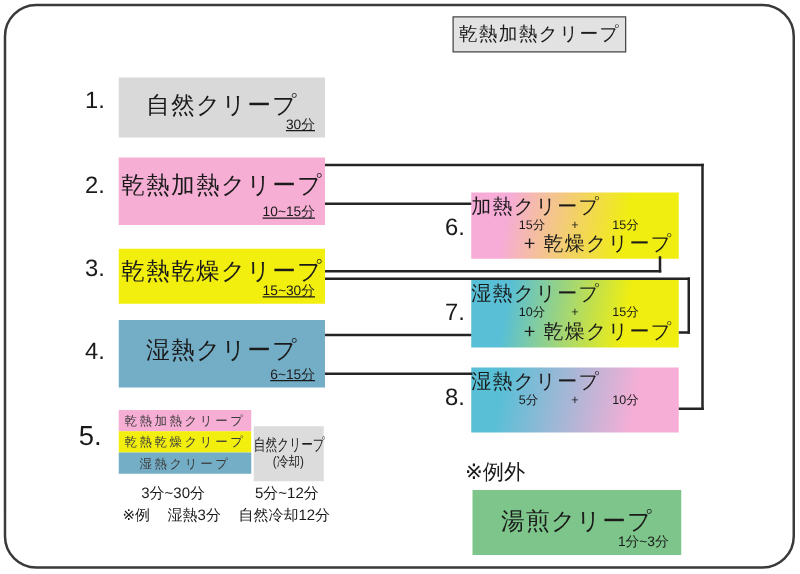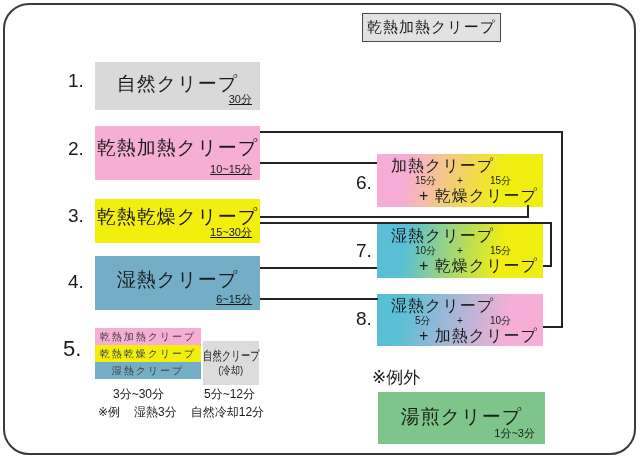--- a/index.html
+++ b/index.html
@@ -27,21 +27,21 @@
   .stackbox{position:absolute;left:95px;width:106px;height:17px;
     display:flex;align-items:center;justify-content:center;
     font-size:10px;letter-spacing:2px;color:#3c3c3c;}
   .coolbox{position:absolute;left:203px;top:341px;width:56px;height:44px;background:#dcdcdc;
     display:flex;flex-direction:column;align-items:center;justify-content:center;line-height:1.15;}
   .coolbox .cname{font-size:13px;display:inline-block;transform:scaleX(0.72);white-space:nowrap;}
   .coolbox .csub{font-size:11px;display:inline-block;transform:scaleX(0.85);}
   .small-label{position:absolute;font-size:12px;}
   .example-row{position:absolute;left:98px;top:404px;font-size:12px;display:flex;gap:14px;}
   .gbox{position:absolute;left:377px;width:166px;padding:3px 0;}
-  .gbox .l1{font-size:16px;padding-left:14px;letter-spacing:1px;line-height:18px;}
+  .gbox .l1{font-size:16px;padding-left:0;letter-spacing:1px;line-height:18px;}
   .gbox .l3{font-size:16px;text-align:right;padding-right:5px;letter-spacing:1px;line-height:18px;}
   .gbox .subrow{position:relative;height:12px;font-size:10px;line-height:12px;}
   .gbox .t1{position:absolute;left:38px;}
   .gbox .plus{position:absolute;left:50%;transform:translateX(-50%);}
   .gbox .t2{position:absolute;right:32px;}
   .grad-py{background:linear-gradient(100deg,#f6acd6 18%,#f0ee10 74%);}
   .grad-by{background:linear-gradient(100deg,#58bfd6 18%,#f0ee10 74%);}
   .grad-bp{background:linear-gradient(100deg,#58bfd6 15%,#f6aed6 78%);}
   .exception-label{position:absolute;left:372px;top:366px;font-size:17px;}
   .greenbox{position:absolute;left:378px;top:392px;width:167px;height:52px;}
@@ -120,21 +120,20 @@
     </div>
     <div class="l3">+ 乾燥クリープ</div>
   </div>
   <div class="gbox grad-bp" style="top:294px;height:46px;">
     <div class="l1">湿熱クリープ</div>
     <div class="subrow">
       <span class="t1">5分</span>
       <span class="plus">+</span>
       <span class="t2">10分</span>
     </div>
-    <div class="l3">+ 加熱クリープ</div>
   </div>
 
   <div class="exception-label">※例外</div>
   <div class="greenbox bg-green">
     <span class="main">湯煎クリープ</span>
     <span class="time">1分~3分</span>
   </div>
 
   <div class="hline" style="left:260px;top:131px;width:303px;"></div>
   <div class="vline" style="left:561px;top:131px;height:197px;"></div>

